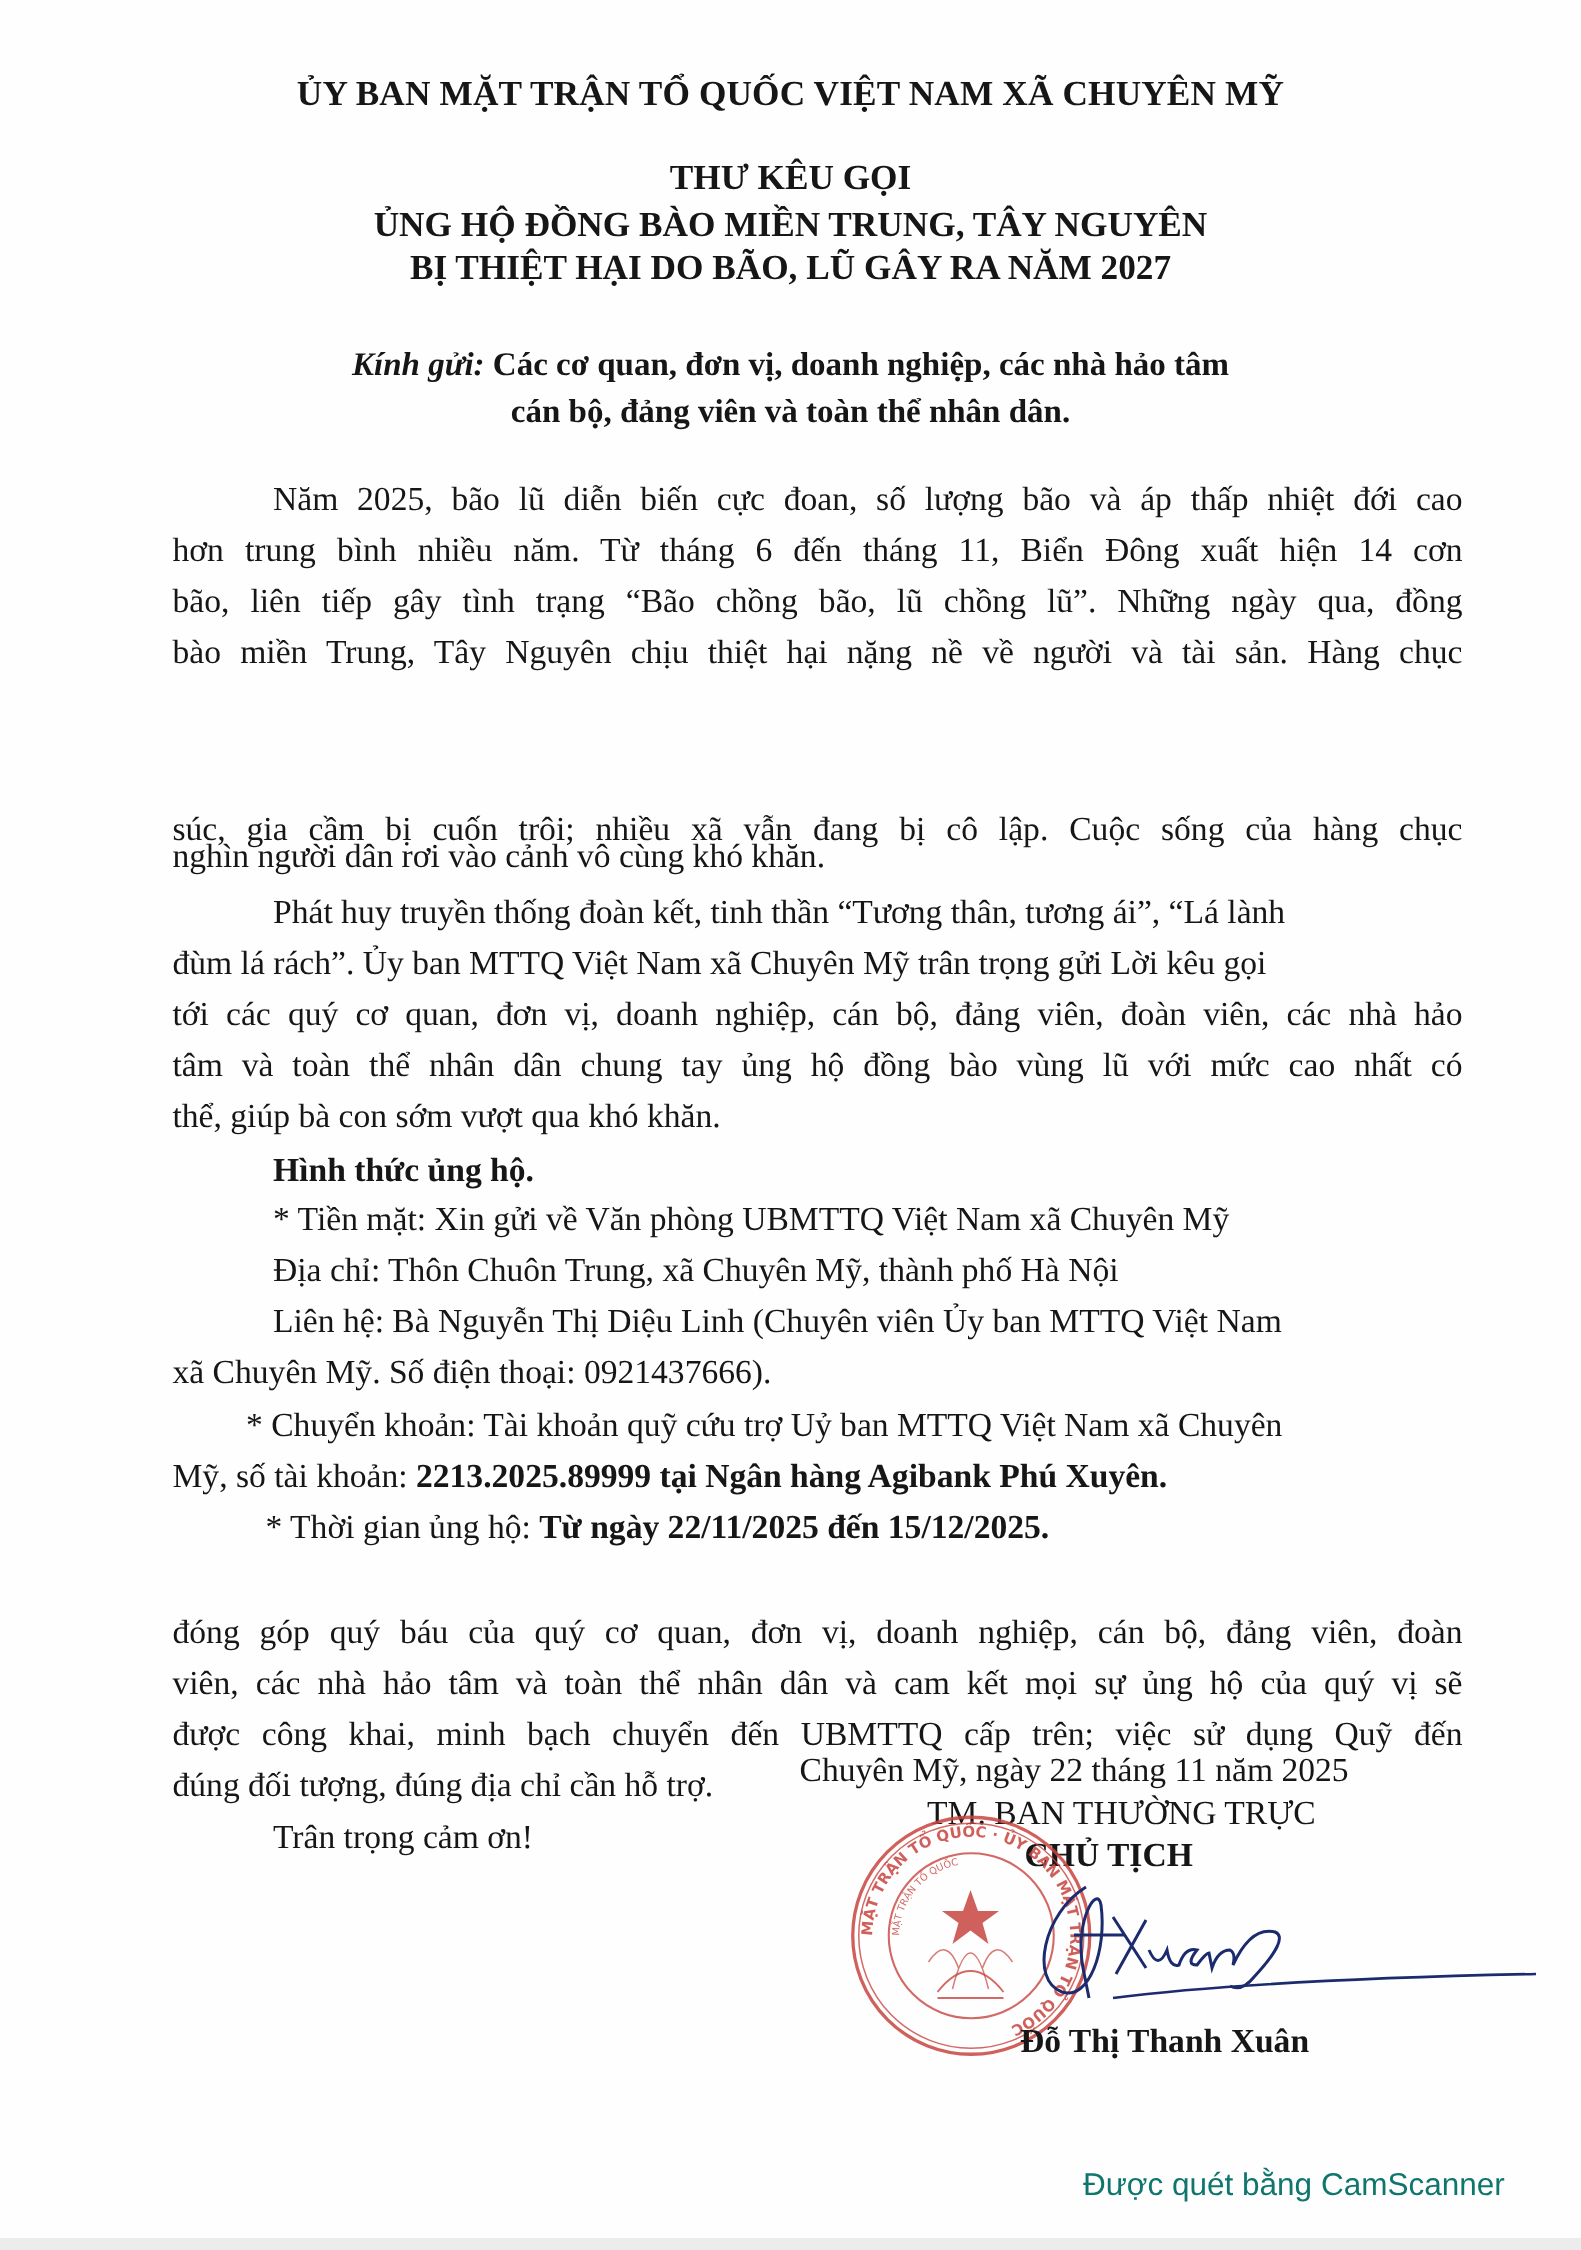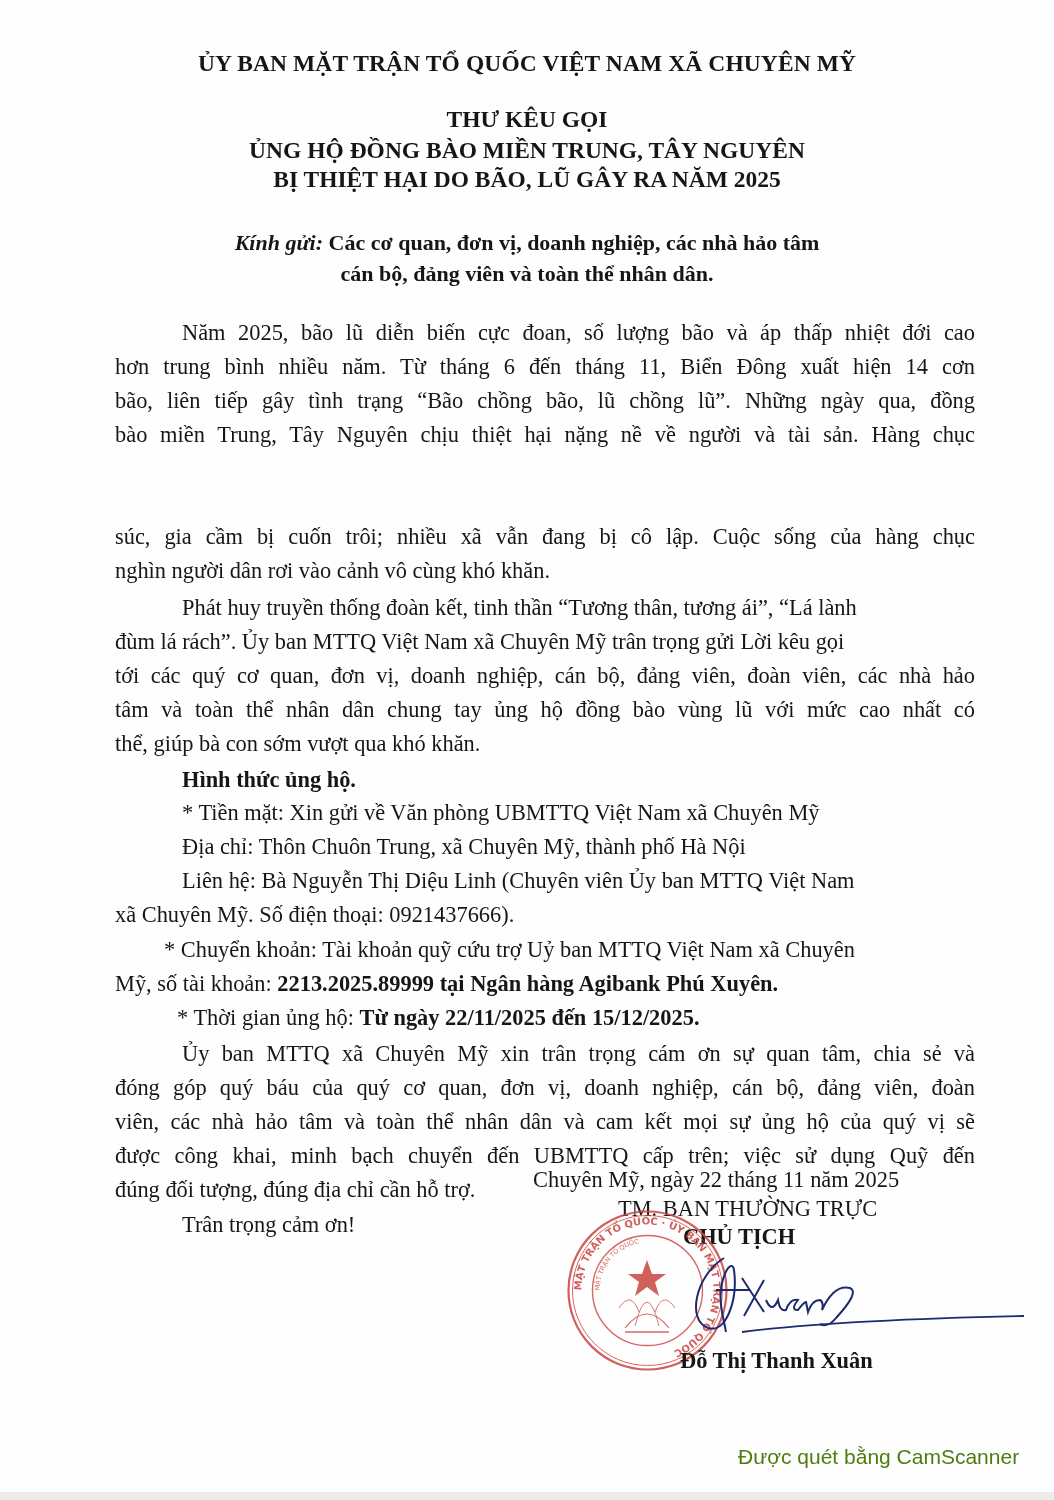--- a/index.html
+++ b/index.html
@@ -19,43 +19,43 @@
   .greet1 i { font-weight: bold; }
   .greet2 { top: 261px; font-size: 22px; font-weight: bold; }
   .line { left: 115px; font-size: 22.4px; }
   .ind { left: 182px; }
   .b { font-weight: bold; }
   .it { }
   .justify { display: block; width: 860px; text-align: justify; text-align-last: justify; }
   .justify.ind { width: 793px; }
   .stamp { position: absolute; left: 565px; top: 1208px; width: 165px; height: 165px; }
   .sign { position: absolute; left: 686px; top: 1250px; width: 340px; height: 95px; }
-  .cam { position: absolute; left: 722px; top: 1445px; font-family: "Liberation Sans", "DejaVu Sans", sans-serif; font-size: 21px; color: #4d7c0f; margin-left: 16px; }
+  .cam { position: absolute; left: 722px; top: 1445px; font-family: "Liberation Sans", "DejaVu Sans", sans-serif; font-size: 21px; color: #0f766e; }
 </style>
 </head>
 <body>
 
 <div class="page">
 
   <div class="abs center org">ỦY BAN MẶT TRẬN TỔ QUỐC VIỆT NAM XÃ CHUYÊN MỸ</div>
   <div class="abs center t1">THƯ KÊU GỌI</div>
   <div class="abs center t2">ỦNG HỘ ĐỒNG BÀO MIỀN TRUNG, TÂY NGUYÊN</div>
-  <div class="abs center t3">BỊ THIỆT HẠI DO BÃO, LŨ GÂY RA NĂM 2025</div>
+  <div class="abs center t3">BỊ THIỆT HẠI DO BÃO, LŨ GÂY RA NĂM 2027</div>
 
   <div class="abs center greet1">
     <i>Kính gửi:</i>
     <span>Các cơ quan, đơn vị, doanh nghiệp, các nhà hảo tâm</span>
   </div>
   <div class="abs center greet2">cán bộ, đảng viên và toàn thể nhân dân.</div>
 
   <div class="abs line ind justify" style="top:320px">Năm 2025, bão lũ diễn biến cực đoan, số lượng bão và áp thấp nhiệt đới cao</div>
   <div class="abs line justify" style="top:354px">hơn trung bình nhiều năm. Từ tháng 6 đến tháng 11, Biển Đông xuất hiện 14 cơn</div>
   <div class="abs line justify" style="top:388px">bão, liên tiếp gây tình trạng “Bão chồng bão, lũ chồng lũ”. Những ngày qua, đồng</div>
   <div class="abs line justify" style="top:422px">bào miền Trung, Tây Nguyên chịu thiệt hại nặng nề về người và tài sản. Hàng chục</div>
-  <div class="abs line justify" style="top:524px">súc, gia cầm bị cuốn trôi; nhiều xã vẫn đang bị cô lập. Cuộc sống của hàng chục</div>
+  <div class="abs line justify" style="top:540px">súc, gia cầm bị cuốn trôi; nhiều xã vẫn đang bị cô lập. Cuộc sống của hàng chục</div>
   <div class="abs line" style="top:558px">nghìn người dân rơi vào cảnh vô cùng khó khăn.</div>
 
   <div class="abs line ind" style="top:595px">
     <span>Phát huy truyền thống đoàn kết, tinh thần </span><span class="it">“Tương thân, tương ái”, “Lá lành</span>
   </div>
   <div class="abs line" style="top:629px">
     <span class="it">đùm lá rách”</span><span>. Ủy ban MTTQ Việt Nam xã Chuyên Mỹ trân trọng gửi Lời kêu gọi</span>
   </div>
   <div class="abs line justify" style="top:663px">tới các quý cơ quan, đơn vị, doanh nghiệp, cán bộ, đảng viên, đoàn viên, các nhà hảo</div>
   <div class="abs line justify" style="top:697px">tâm và toàn thể nhân dân chung tay ủng hộ đồng bào vùng lũ với mức cao nhất có</div>
@@ -67,21 +67,20 @@
   <div class="abs line ind" style="top:868px">Liên hệ: Bà Nguyễn Thị Diệu Linh (Chuyên viên Ủy ban MTTQ Việt Nam</div>
   <div class="abs line" style="top:902px">xã Chuyên Mỹ. Số điện thoại: 0921437666).</div>
   <div class="abs line" style="left:164px; top:937px">* Chuyển khoản: Tài khoản quỹ cứu trợ Uỷ ban MTTQ Việt Nam xã Chuyên</div>
   <div class="abs line" style="top:971px">
     <span>Mỹ, số tài khoản: </span><span class="b">2213.2025.89999 tại Ngân hàng Agibank Phú Xuyên.</span>
   </div>
   <div class="abs line" style="left:177px; top:1005px">
     <span>* Thời gian ủng hộ: </span><span class="b">Từ ngày 22/11/2025 đến 15/12/2025.</span>
   </div>
 
-  <div class="abs line ind justify" style="top:1041px">Ủy ban MTTQ xã Chuyên Mỹ xin trân trọng cám ơn sự quan tâm, chia sẻ và</div>
   <div class="abs line justify" style="top:1075px">đóng góp quý báu của quý cơ quan, đơn vị, doanh nghiệp, cán bộ, đảng viên, đoàn</div>
   <div class="abs line justify" style="top:1109px">viên, các nhà hảo tâm và toàn thể nhân dân và cam kết mọi sự ủng hộ của quý vị sẽ</div>
   <div class="abs line justify" style="top:1143px">được công khai, minh bạch chuyển đến UBMTTQ cấp trên; việc sử dụng Quỹ đến</div>
   <div class="abs line" style="top:1177px">đúng đối tượng, đúng địa chỉ cần hỗ trợ.</div>
   <div class="abs line ind it" style="top:1212px">Trân trọng cảm ơn!</div>
 
   <div class="abs it" style="left:533px; top:1167px; font-size:22.4px;">Chuyên Mỹ, ngày 22 tháng 11 năm 2025</div>
   <div class="abs" style="left:618px; top:1196px; font-size:22.4px;">TM. BAN THƯỜNG TRỰC</div>
   <div class="abs b" style="left:683px; top:1224px; font-size:22.4px;">CHỦ TỊCH</div>
 

